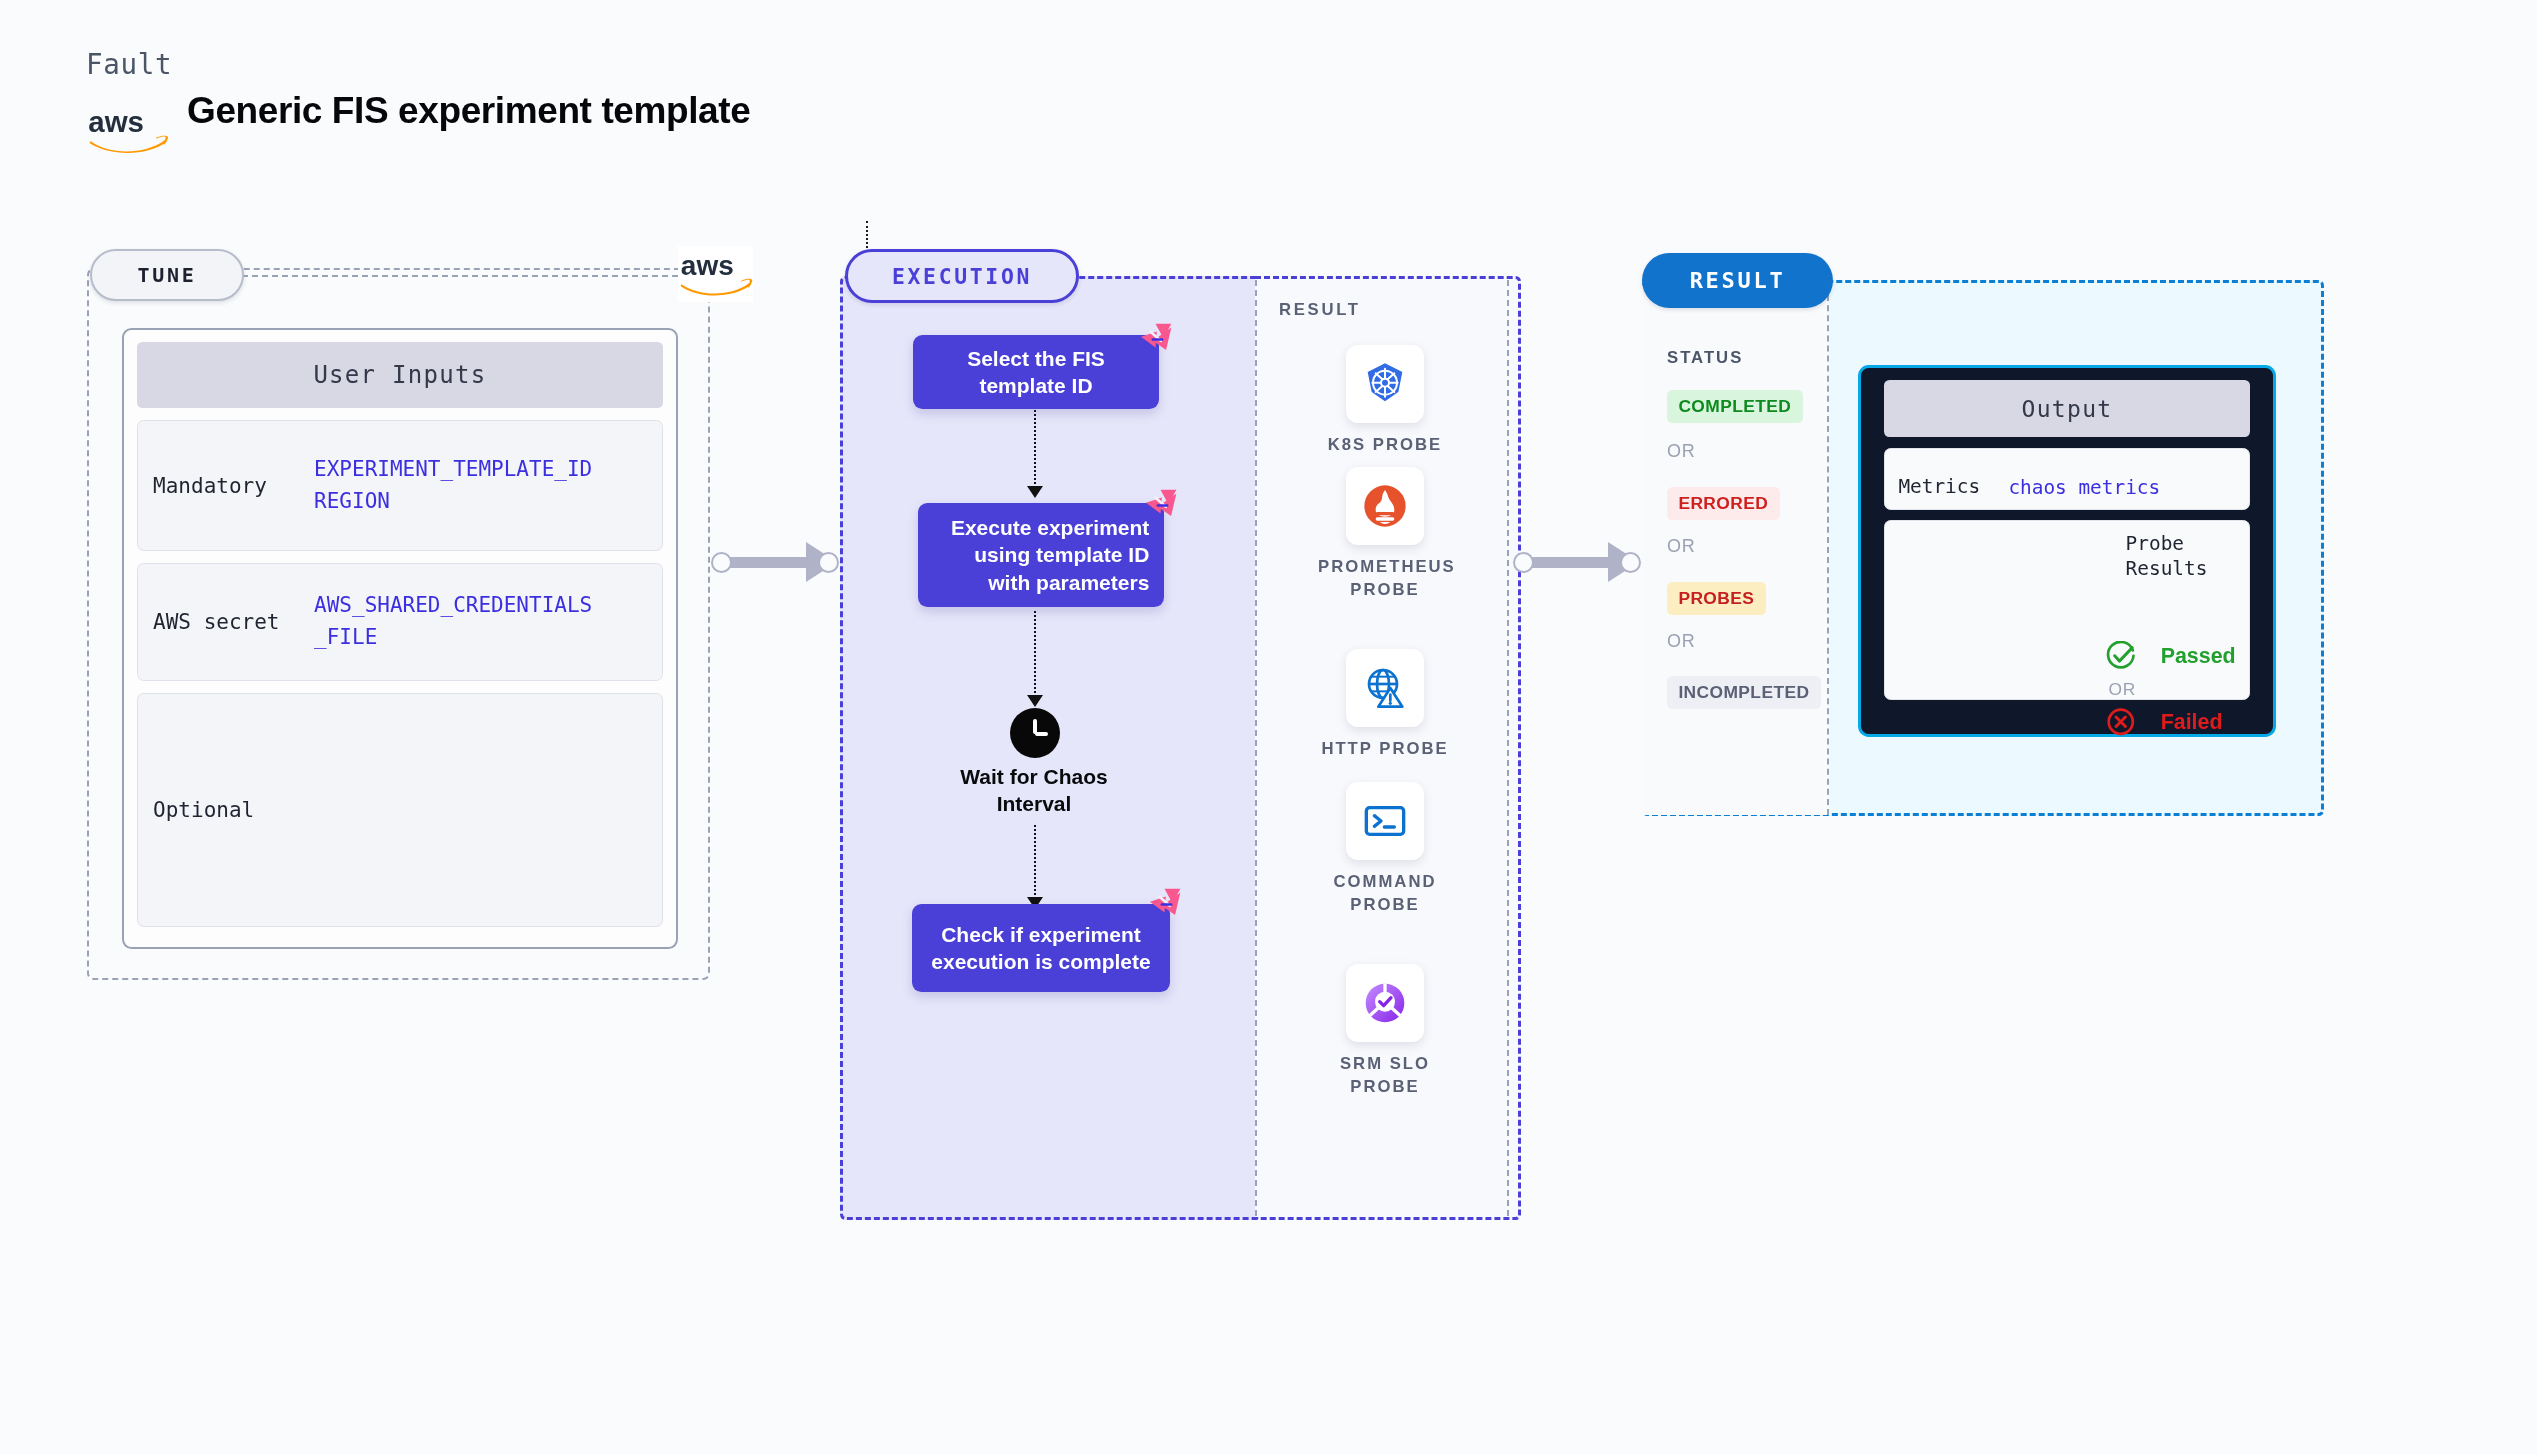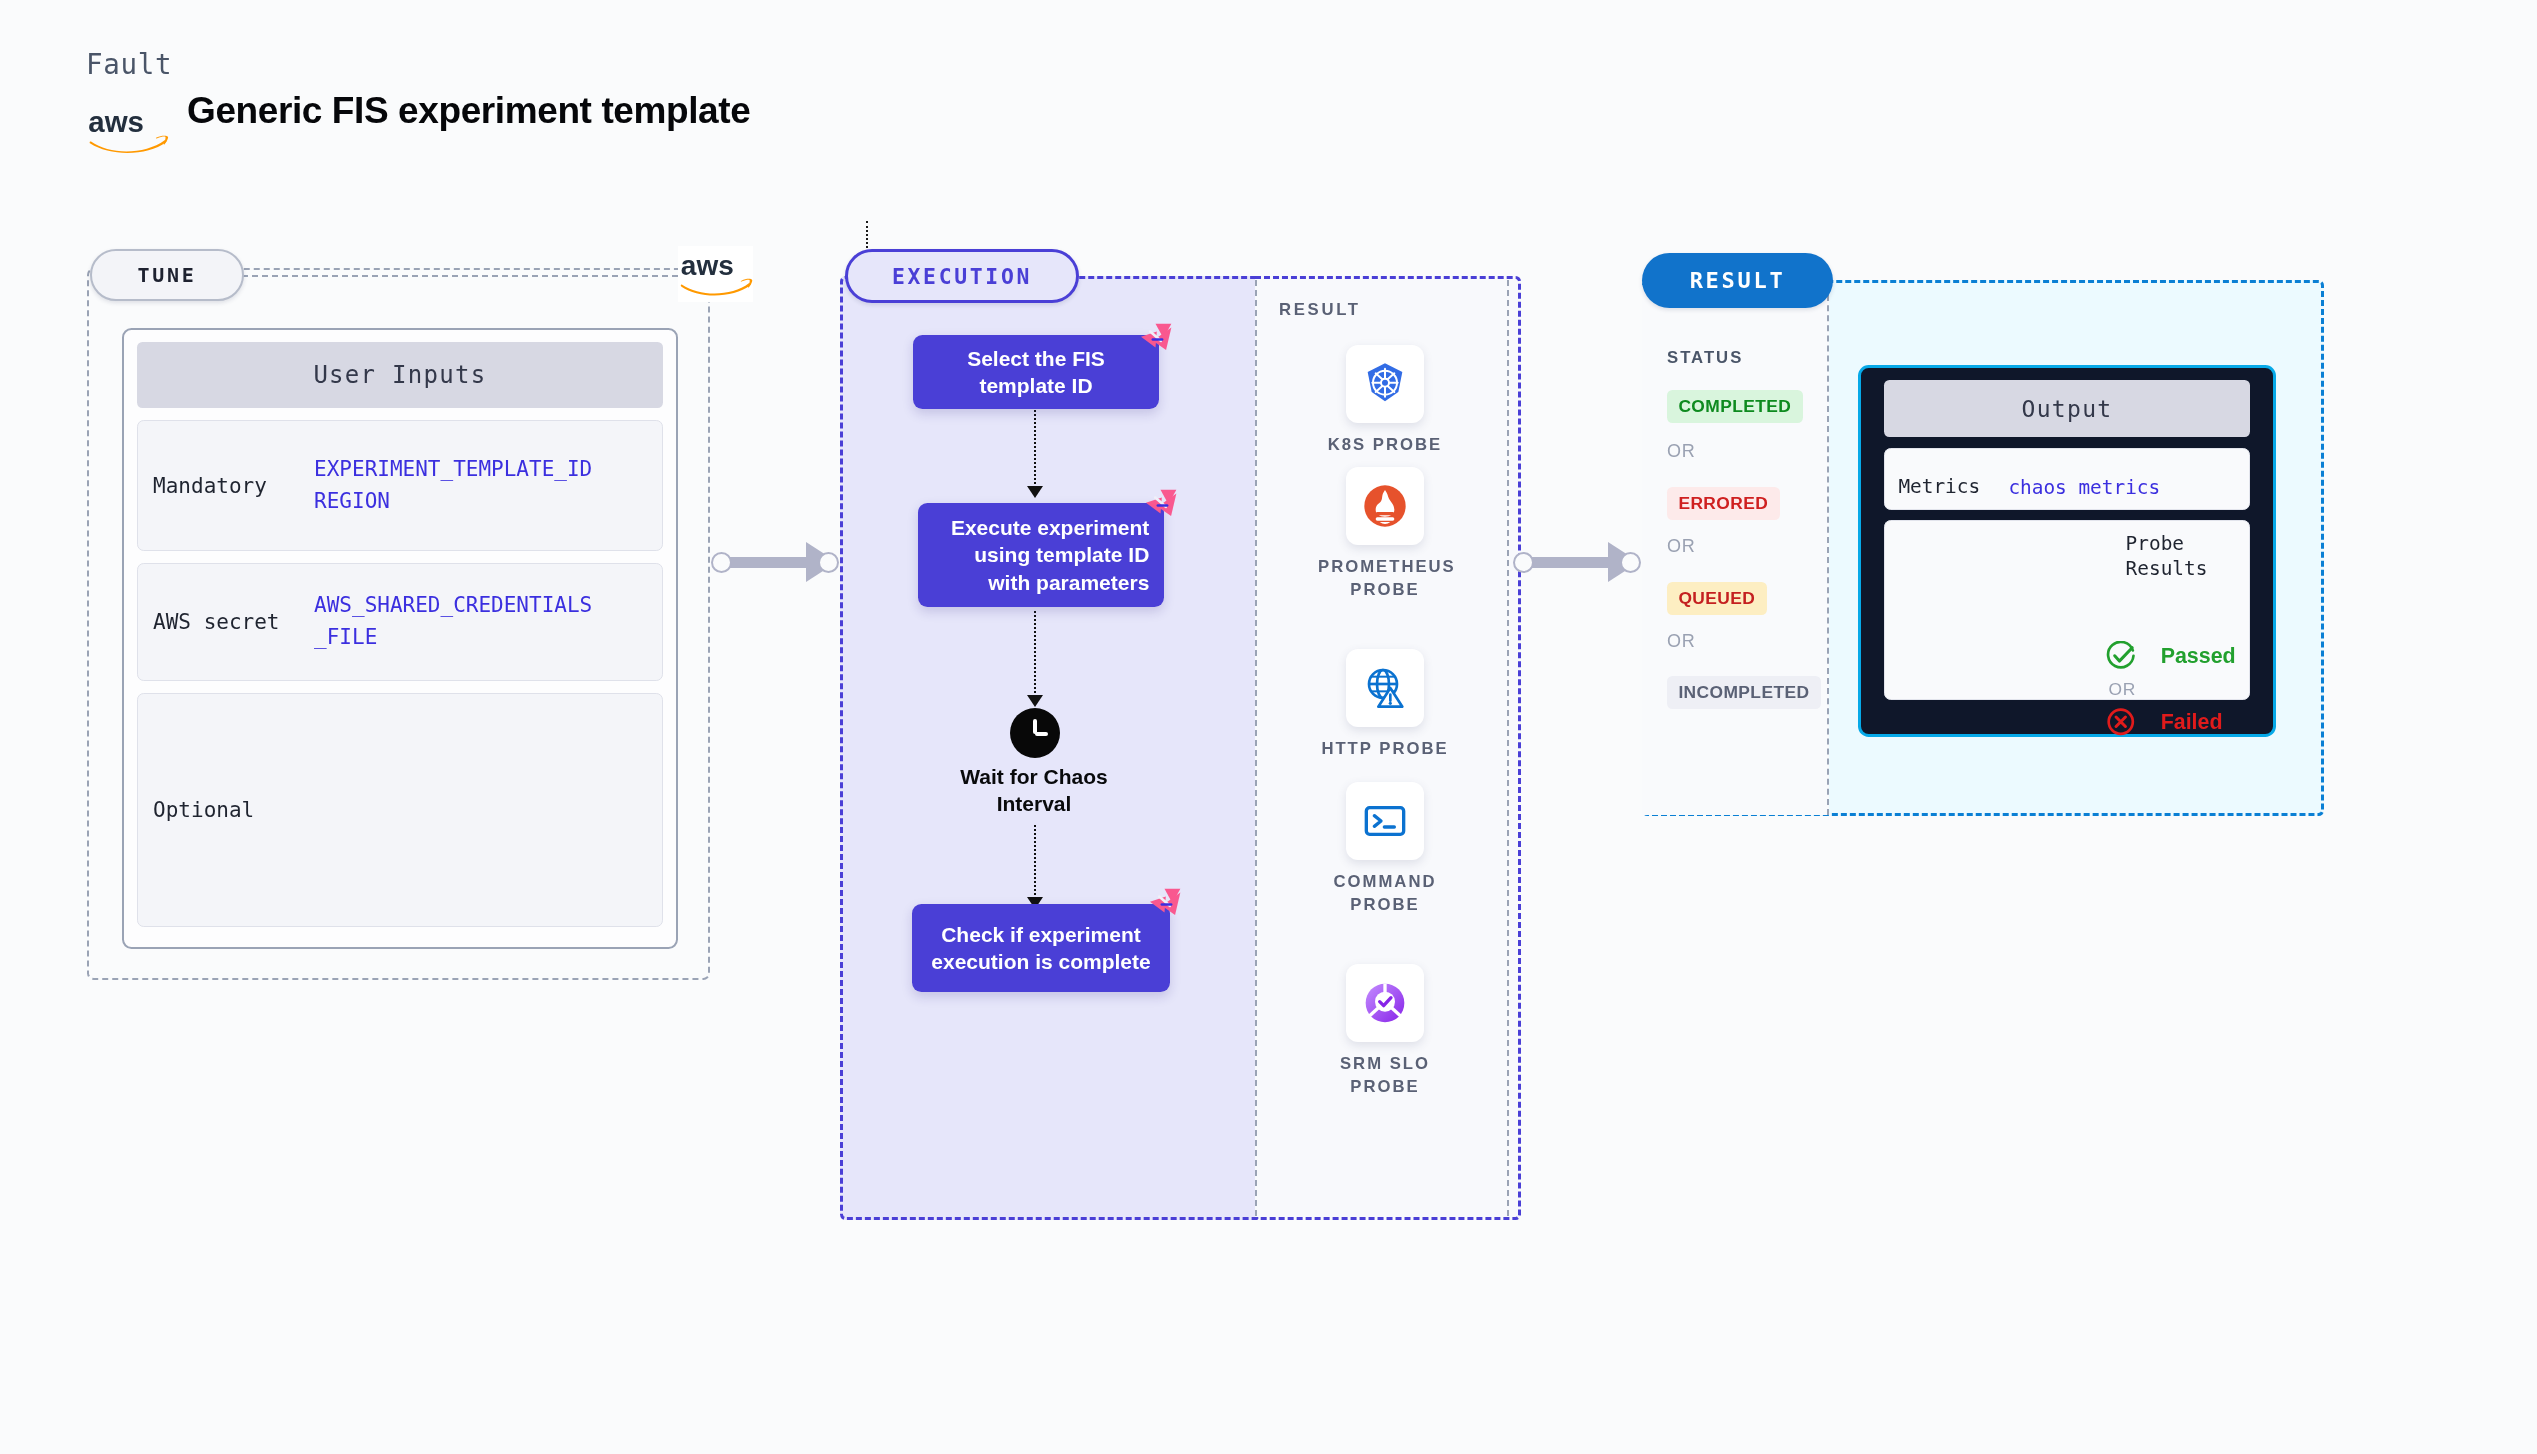--- a/index.html
+++ b/index.html
@@ -405,21 +405,21 @@
 
   <div class="result-panel"></div>
   <div class="status-col"></div>
   <div class="pill result-pill">RESULT</div>
   <div class="status-title">STATUS</div>
 
   <div class="badge" style="left:1667px; top:390px; background:#d9f5dd; color:#0e8a1f;">COMPLETED</div>
   <div class="or-lbl" style="left:1667px; top:441px;">OR</div>
   <div class="badge" style="left:1667px; top:487px; background:#fdeaea; color:#cf2020;">ERRORED</div>
   <div class="or-lbl" style="left:1667px; top:536px;">OR</div>
-  <div class="badge" style="left:1667px; top:582px; background:#fdeec2; color:#c42020;">QUEUED</div>
+  <div class="badge" style="left:1667px; top:582px; background:#fdeec2; color:#c42020;">PROBES</div>
   <div class="or-lbl" style="left:1667px; top:631px;">OR</div>
   <div class="badge" style="left:1667px; top:676px; background:#eeeff5; color:#5a6175;">INCOMPLETED</div>
 
   <div class="output-card">
     <div class="out-head">Output</div>
 
     <div class="out-row out-metrics">
       <div class="lbl">Metrics</div>
       <div class="val">chaos metrics</div>
     </div>

